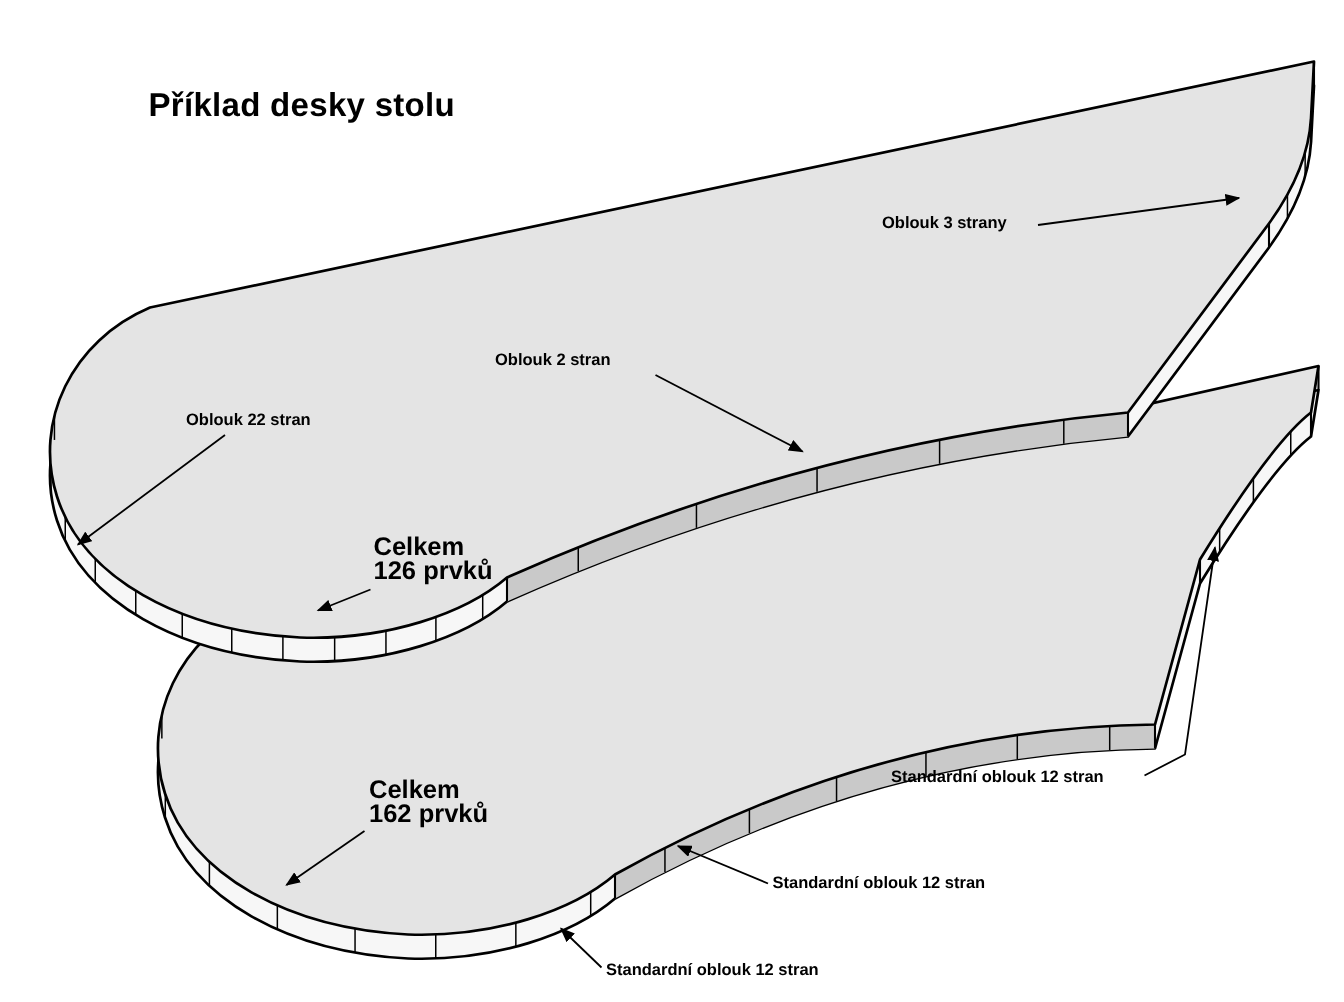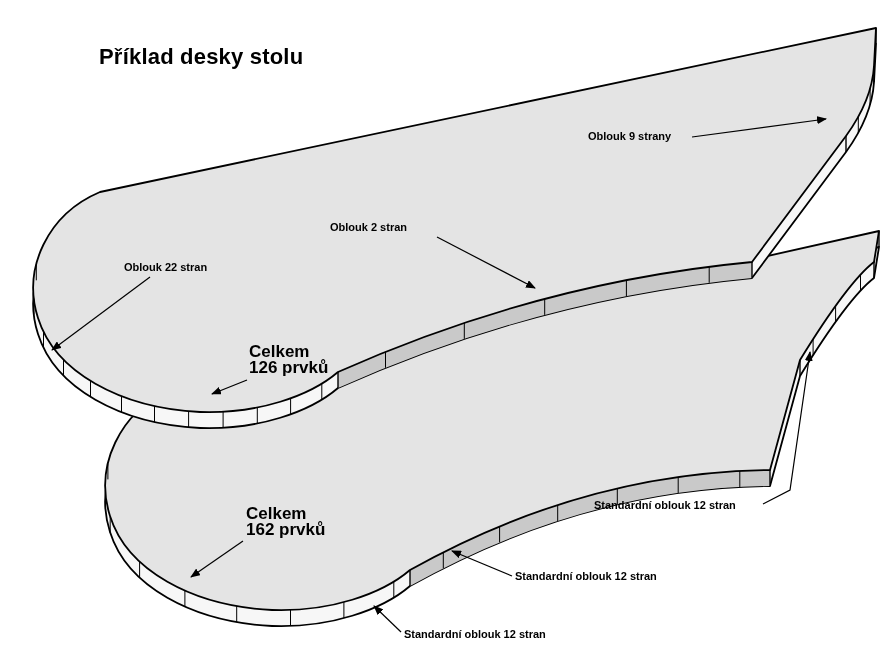--- a/index.html
+++ b/index.html
@@ -1,18 +1,18 @@
 <!DOCTYPE html>
 <html><head>
 <meta charset="utf-8">
 <style>
   html,body{margin:0;padding:0;background:#ffffff;}
   body{width:896px;height:668px;position:relative;overflow:hidden;
        font-family:"Liberation Sans",sans-serif;color:#000;}
-  .stage{position:absolute;left:0;top:0;width:896px;height:504px;}
+  .stage{position:absolute;left:0;top:13px;width:896px;height:504px;}
   svg{position:absolute;left:0;top:0;}
   .title{position:absolute;left:99px;top:42px;font-size:22px;font-weight:bold;
          line-height:30px;letter-spacing:0.2px;}
   .lbl{position:absolute;font-size:11px;font-weight:bold;white-space:nowrap;line-height:13px;}
   .lbl2{position:absolute;font-size:17px;font-weight:bold;white-space:nowrap;line-height:16px;}
 </style>
 </head>
 <body>
 
 <div class="stage">
@@ -98,21 +98,21 @@
       <path d="M763,504 L790,490 L810,352" marker-end="url(#arw)"></path>
       <path d="M512,576 L452,551" marker-end="url(#arw)"></path>
       <path d="M401,632 L374,606" marker-end="url(#arw)"></path>
     </g>
   </svg>
 
   <div class="title">
     <div>Příklad desky stolu</div>
   </div>
 
-  <div class="lbl" style="left:588px;top:130px">Oblouk 9 strany</div>
+  <div class="lbl" style="left:588px;top:130px">Oblouk 3 strany</div>
 
   <div class="lbl" style="left:330px;top:221px">Oblouk 2 stran</div>
 
   <div class="lbl" style="left:124px;top:261px">Oblouk 22 stran</div>
 
   <div class="lbl2" style="left:249px;top:344px">
     <div>Celkem</div>
     <div>126 prvků</div>
   </div>
 

